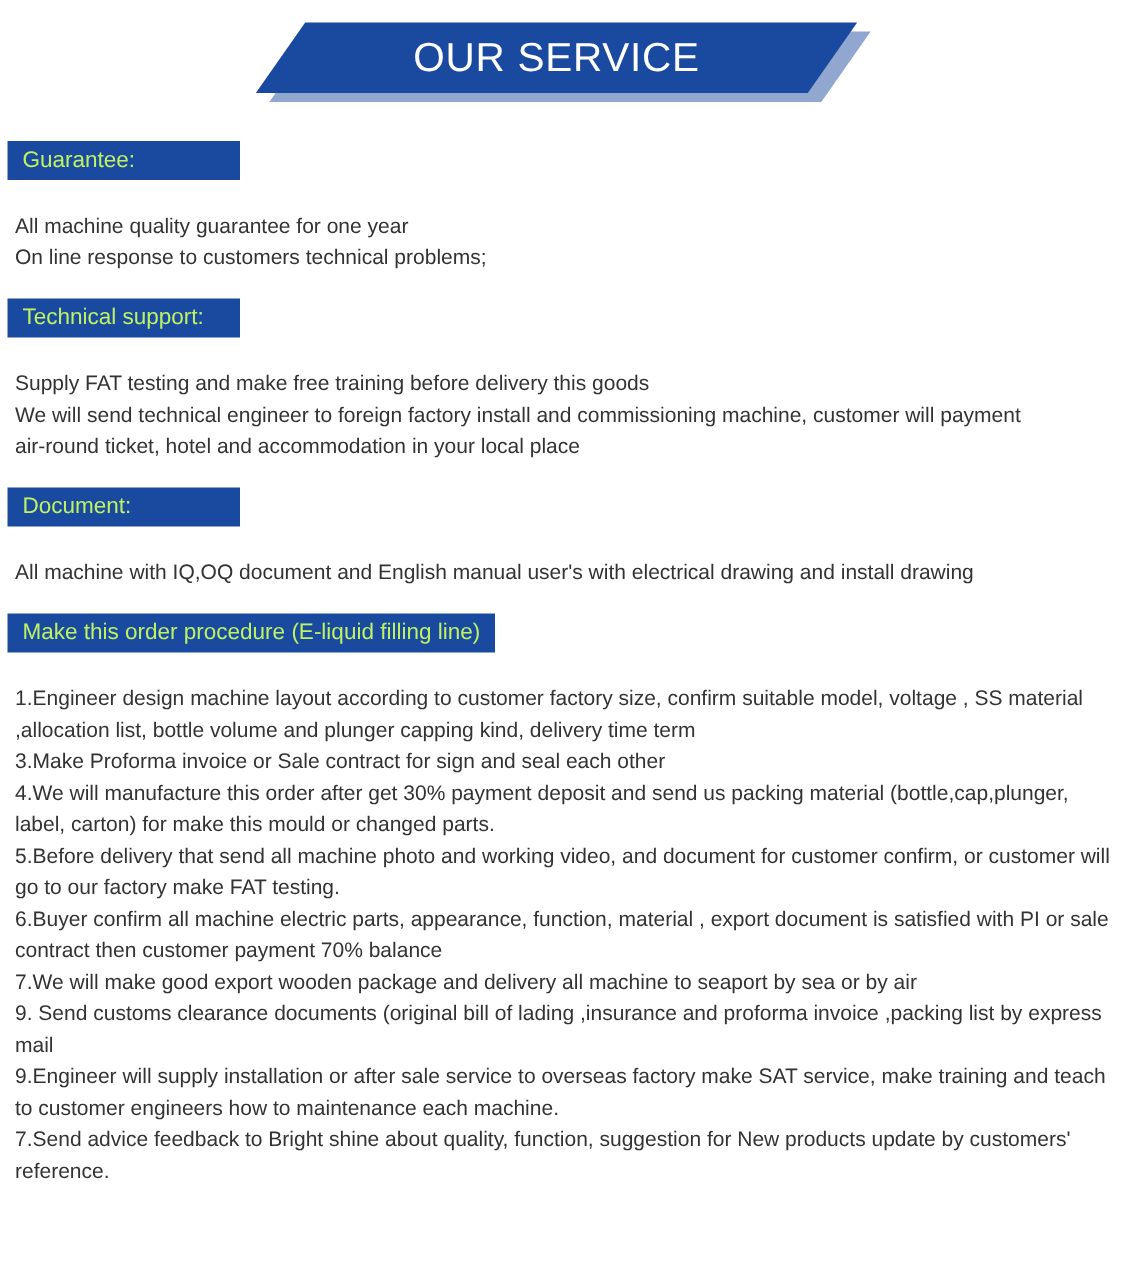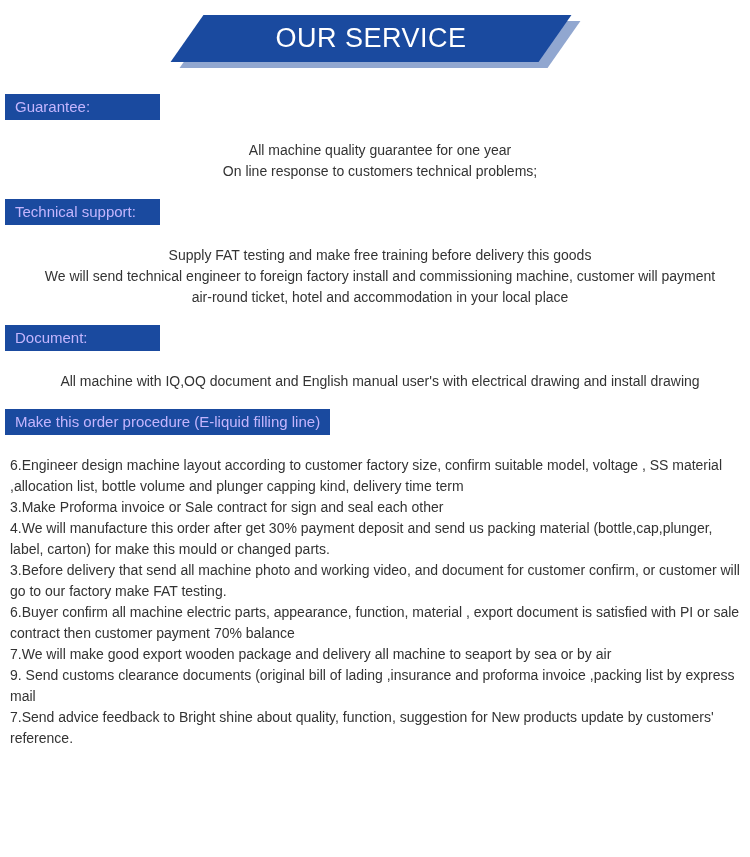--- a/index.html
+++ b/index.html
@@ -44,36 +44,35 @@
     color: #ffffff;
     font-size: 27px;
     line-height: 47px;
     letter-spacing: 0.5px;
     white-space: nowrap;
   }
 
   
   .section-heading {
     background: #1a4a9f;
-    color: #c4b5fd;
+    color: #bef264;
     font-size: 15px;
     line-height: 26px;
     height: 26px;
     padding: 0 10px;
     margin: 17px 0 20px 5px;
     width: fit-content;
     min-width: 135px;
     white-space: nowrap;
   }
   .section-body {
     font-size: 14px;
     line-height: 21px;
     margin: 0 0 0 10px;
     white-space: pre-line;
-    text-align: center;
   }
   .procedure-list {
     margin: 0 0 0 10px;
   }
   .procedure-step {
     font-size: 14px;
     line-height: 21px;
     white-space: pre-line;
   }
 </style>
@@ -103,30 +102,32 @@
   </div>
 
   <div class="section">
     <div class="section-heading">Document:</div>
     <div class="section-body">All machine with IQ,OQ document and English manual user's with electrical drawing and install drawing</div>
   </div>
 
   <div class="section">
     <div class="section-heading">Make this order procedure (E-liquid filling line)</div>
     <div class="procedure-list">
-      <div class="procedure-step">6.Engineer design machine layout according to customer factory size, confirm suitable model, voltage , SS material
+      <div class="procedure-step">1.Engineer design machine layout according to customer factory size, confirm suitable model, voltage , SS material
 ,allocation list, bottle volume and plunger capping kind, delivery time term</div>
       <div class="procedure-step">3.Make Proforma invoice or Sale contract for sign and seal each other</div>
       <div class="procedure-step">4.We will manufacture this order after get 30% payment deposit and send us packing material (bottle,cap,plunger,
 label, carton) for make this mould or changed parts.</div>
-      <div class="procedure-step">3.Before delivery that send all machine photo and working video, and document for customer confirm, or customer will
+      <div class="procedure-step">5.Before delivery that send all machine photo and working video, and document for customer confirm, or customer will
 go to our factory make FAT testing.</div>
       <div class="procedure-step">6.Buyer confirm all machine electric parts, appearance, function, material , export document is satisfied with PI or sale
 contract then customer payment 70% balance</div>
       <div class="procedure-step">7.We will make good export wooden package and delivery all machine to seaport by sea or by air</div>
       <div class="procedure-step">9. Send customs clearance documents (original bill of lading ,insurance and proforma invoice ,packing list by express
 mail</div>
+      <div class="procedure-step">9.Engineer will supply installation or after sale service to overseas factory make SAT service, make training and teach
+to customer engineers how to maintenance each machine.</div>
       <div class="procedure-step">7.Send advice feedback to Bright shine about quality, function, suggestion for New products update by customers'
 reference.</div>
     </div>
   </div>
 
 </div>
 
 </body></html>

